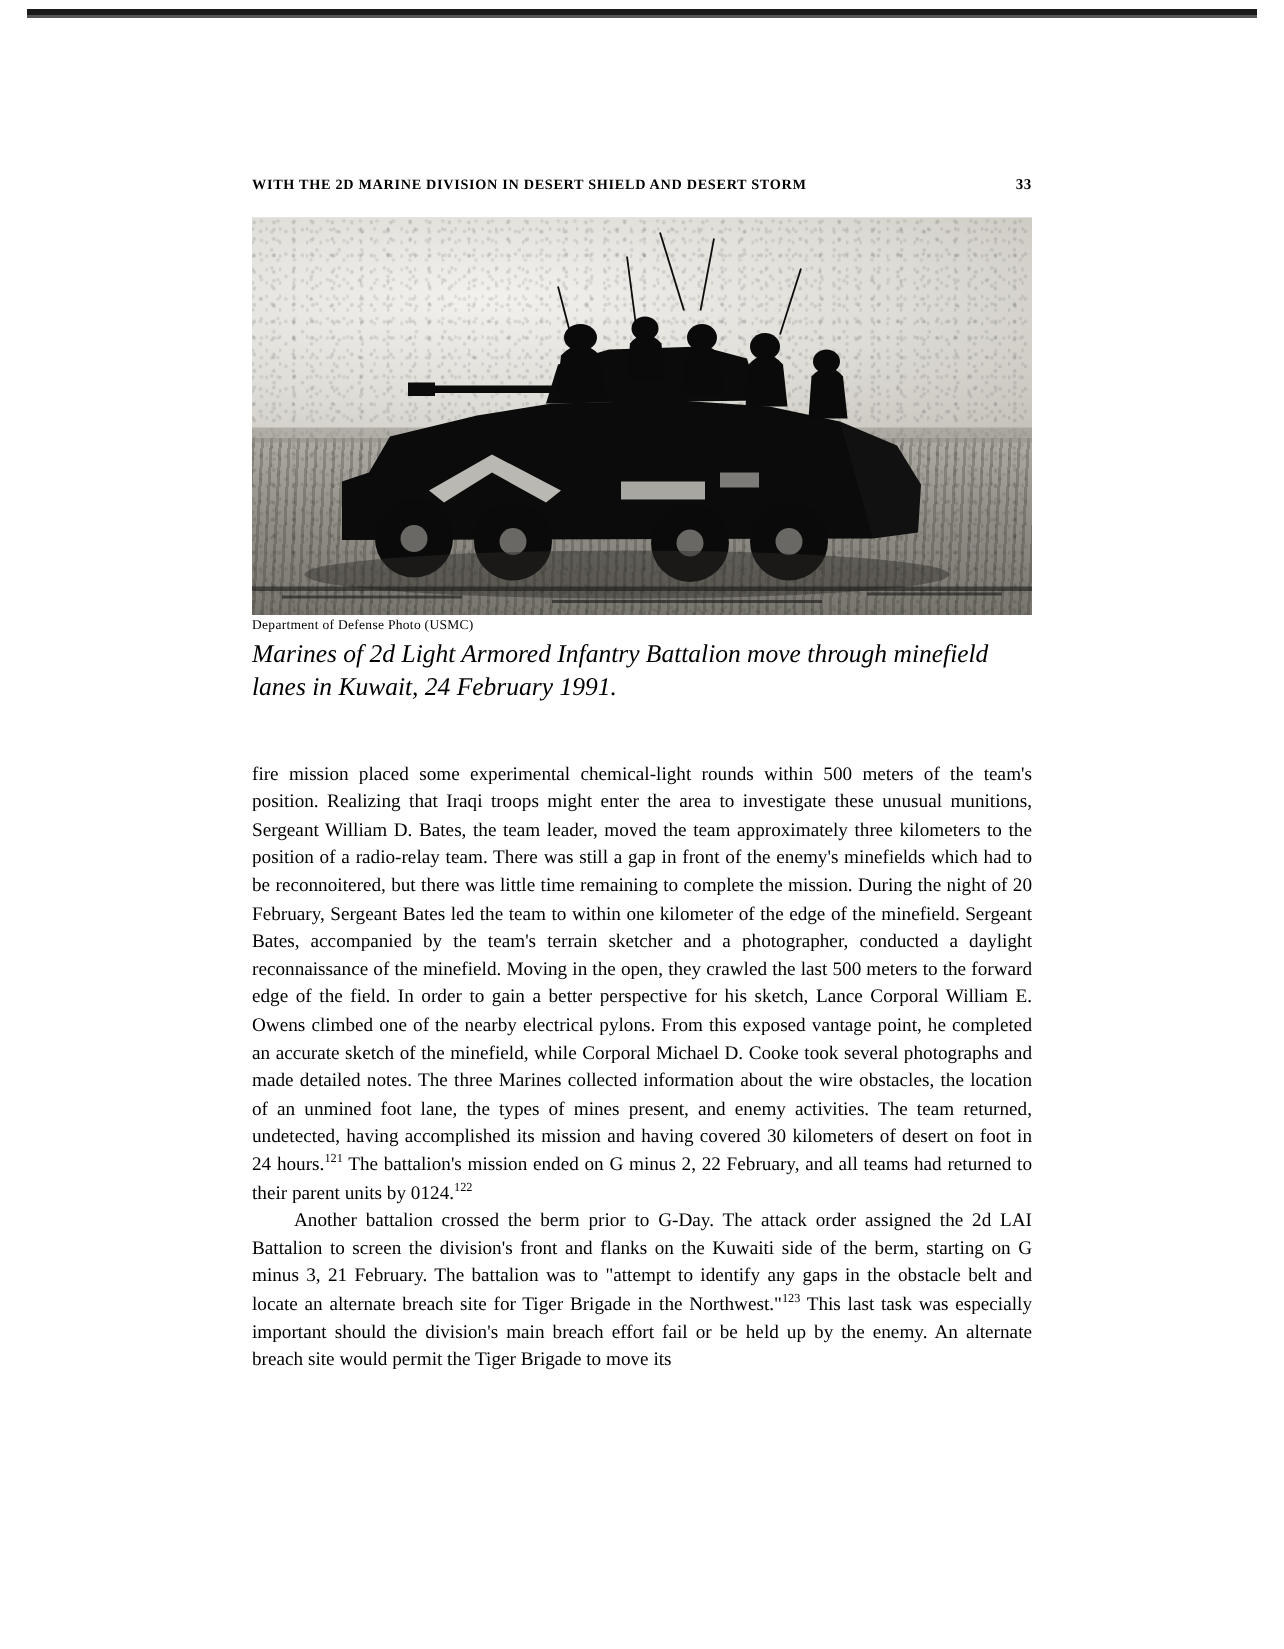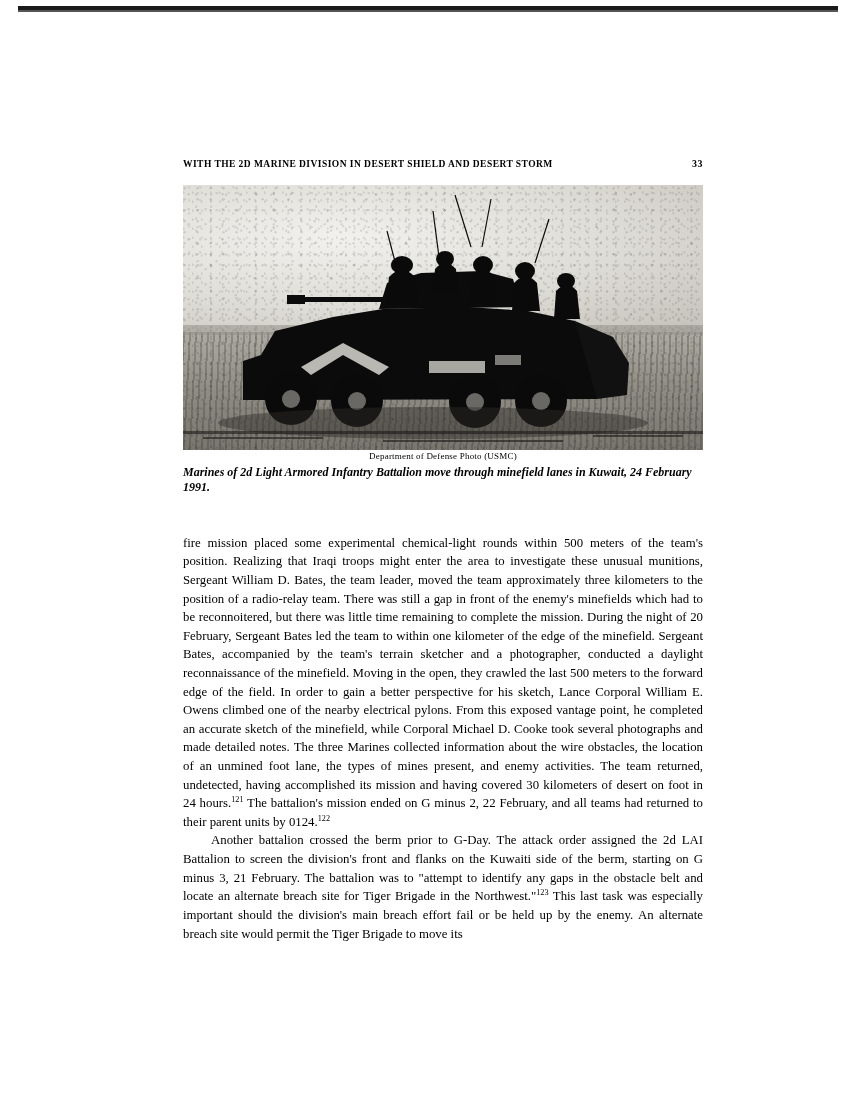--- a/index.html
+++ b/index.html
@@ -37,42 +37,41 @@
   .page {
     position: absolute;
     top: 0;
     left: 0;
     width: 856px;
     height: 1099px;
   }
 
   .content {
     position: absolute;
-    left: 183px;
+    left: 168px;
     top: 118px;
     width: 520px;
   }
 
   .runhead {
     display: flex;
     align-items: baseline;
     justify-content: space-between;
     font-family: "Liberation Serif", serif;
     font-size: 9.5px;
     letter-spacing: 0.45px;
     font-weight: bold;
     margin-bottom: 16px;
   }
   .runhead .title {
     white-space: nowrap;
   }
   .runhead .folio {
     font-size: 10px;
     font-weight: bold;
-    margin-top: 40px;
   }
 
   
   .photo-wrap {
     position: relative;
     width: 520px;
   }
   .photo {
     position: relative;
     width: 520px;
@@ -110,31 +109,31 @@
     opacity: 0.8;
   }
   .photo svg {
     position: absolute;
     inset: 0;
     width: 100%;
     height: 100%;
   }
 
   .photo-credit {
-    text-align: center;
+    text-align: left;
     font-family: "Liberation Serif", serif;
     font-size: 9px;
     margin-top: 1px;
     letter-spacing: 0.2px;
   }
   .photo-caption {
     font-family: "Liberation Serif", serif;
     font-style: italic;
-    font-weight: bold;
-    font-size: 12px;
+    font-weight: normal;
+    font-size: 17px;
     line-height: 1.28;
     margin-top: 4px;
     margin-bottom: 12px;
   }
 
   
   .body-text {
     margin-top: 38px;
     font-family: "Liberation Serif", serif;
     font-size: 12.8px;

